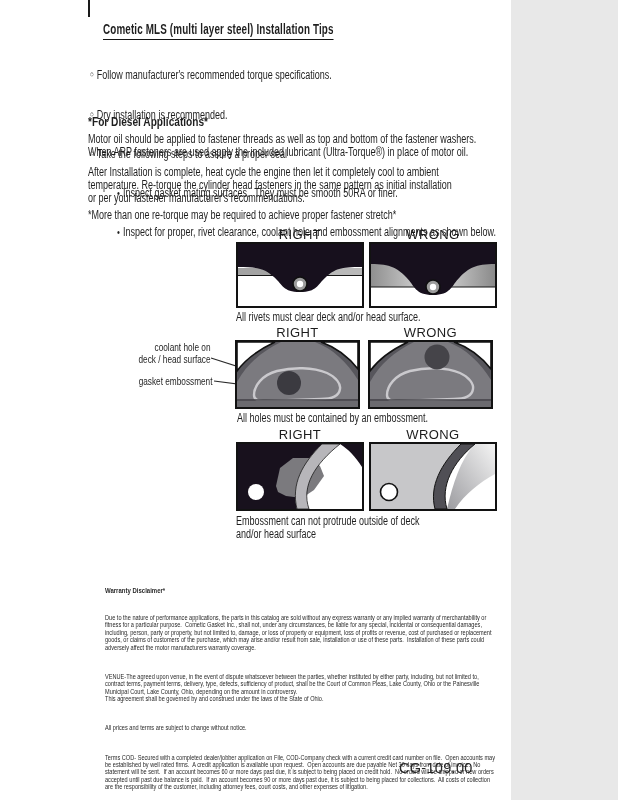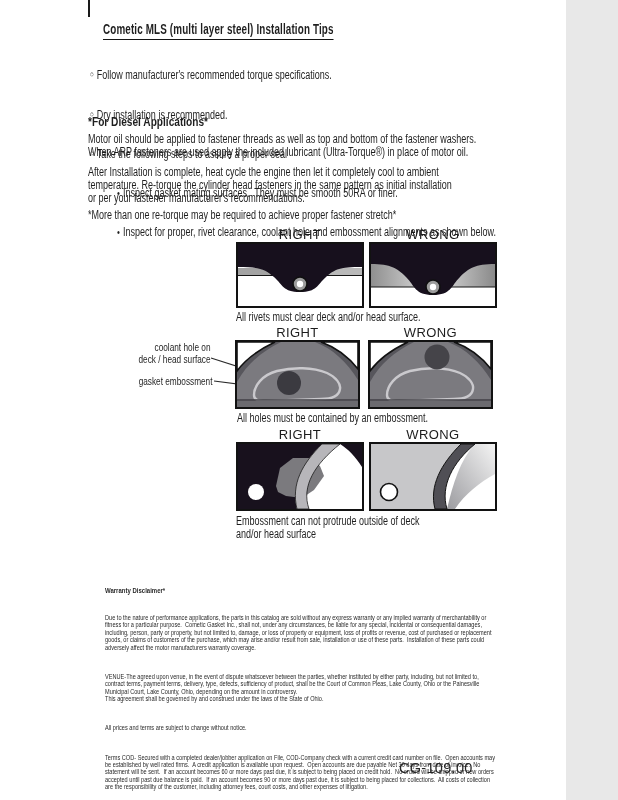--- a/index.html
+++ b/index.html
@@ -1,16 +1,16 @@
 <!DOCTYPE html>
 <html><head>
 <meta charset="utf-8">
 <style>
   html,body{margin:0;padding:0;background:#e8e8e8;}
-  #page{position:relative;width:566px;height:800px;background:#ffffff;overflow:hidden;
+  #page{position:relative;width:511px;height:800px;background:#ffffff;overflow:hidden;
         font-family:"Liberation Sans",sans-serif;color:#1f1f1f;}
   .abs{position:absolute;}
   
   .cx75{transform:scaleX(0.75);transform-origin:0 0;}
   .cx68{transform:scaleX(0.68);transform-origin:0 0;}
   .cx80{transform:scaleX(0.80);transform-origin:0 0;}
   .title{font-size:14.5px;font-weight:bold;letter-spacing:.2px;border-bottom:1.6px solid #141414;
          padding-bottom:2px;display:inline-block;white-space:pre;}
   .bullets{font-size:12px;line-height:13px;white-space:pre;}
   .b1{padding-left:0;}

